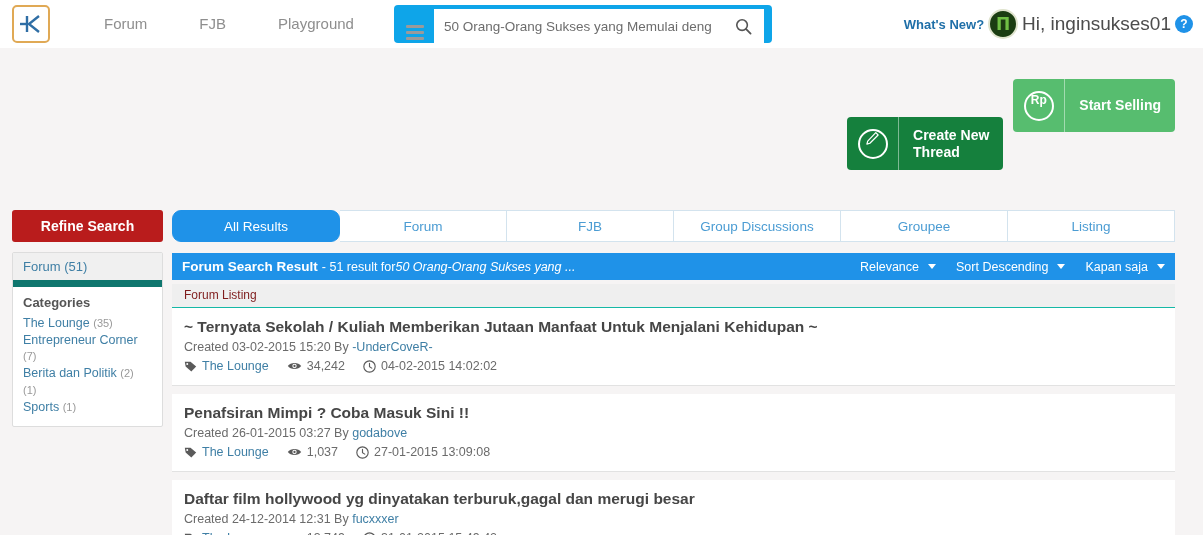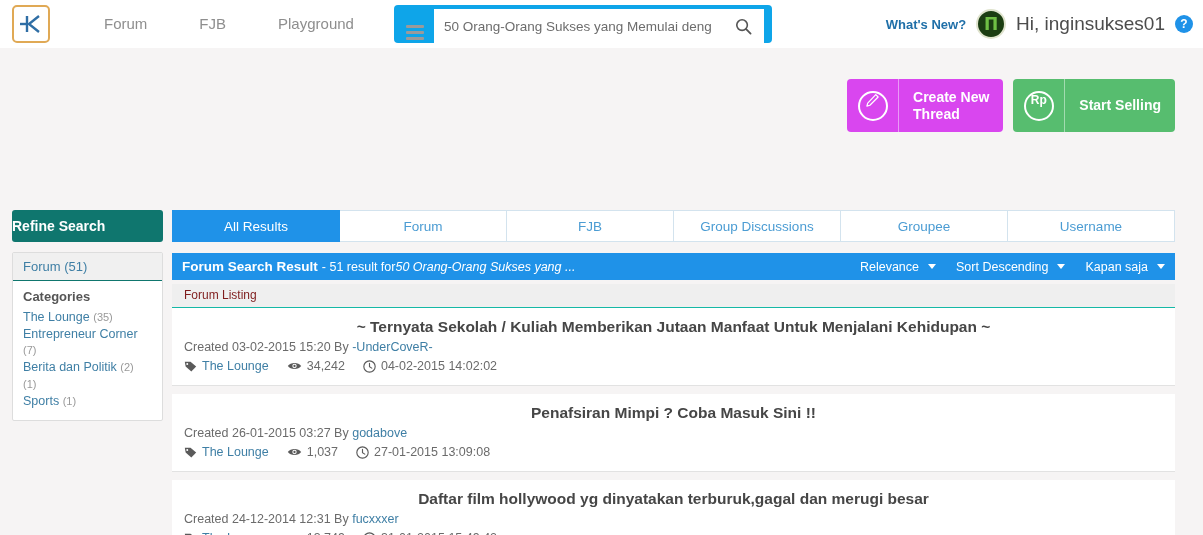--- a/index.html
+++ b/index.html
@@ -46,21 +46,21 @@
     border: 0; outline: 0; width: 100%; font-size: 13.5px;
     color: #6d6d6d; font-family: "Liberation Sans", sans-serif;
     background: transparent;
   }
   .search-btn {
     background: #ffffff; height: 34px; width: 40px;
     display: flex; align-items: center; justify-content: center; cursor: pointer;
   }
   .header-right {
     position: absolute; right: 10px; top: 0; height: 48px;
-    display: flex; align-items: center; gap: 10px;
+    display: flex; align-items: center; gap: 4px;
   }
   .whats-new { font-size: 13px; color: #1f6fa8; text-decoration: none; cursor: pointer; font-weight: bold; }
   .avatar {
     width: 30px; height: 30px; border-radius: 50%;
     background: #1b3d12; border: 2px solid #dfe3cd;
     display: flex; align-items: center; justify-content: center;
     color: #6fbf44; font-size: 17px; font-weight: bold;
     font-family: "DejaVu Sans", sans-serif;
   }
   .user-name { font-size: 19px; color: #4c4c4c; }
@@ -72,21 +72,21 @@
 
   
   .action-row {
     position: absolute; right: 28px; top: 79px;
     display: flex; gap: 10px;
   }
   .act-btn {
     display: flex; align-items: center; border-radius: 4px;
     height: 53px; cursor: pointer; color: #fff;
   }
-  .act-blue { background: #d946ef; }
+  .act-blue { background: #15803d; margin-top: 38px; }
   .act-green { background: #57bd6f; }
   .act-ico {
     width: 52px; display: flex; align-items: center; justify-content: center;
     border-right: 1px solid rgba(255,255,255,.45); height: 100%;
   }
   .circ {
     width: 30px; height: 30px; border-radius: 50%;
     border: 2px solid #fff; display: flex; align-items: flex-start; justify-content: center;
     font-size: 12px; font-weight: bold;
   }
@@ -100,36 +100,36 @@
   .tabs {
     position: absolute; left: 172px; top: 162px;
     display: flex; width: 1003px;
   }
   .tab {
     flex: 1; height: 32px; line-height: 31px; text-align: center;
     font-size: 13.5px; color: #4b9cd3; background: #fff;
     border: 1px solid #d3e3ee; border-left: 0; cursor: pointer;
   }
   .tab:first-child { border-left: 1px solid #d3e3ee; }
-  .tab.active { background: #1f92e8; color: #fff; border-color: #1f92e8; }
+  .tab.active { background: #1f92e8; color: #fff; border-color: #1f92e8; border-radius: 9px; }
 
   
   .refine-btn {
     position: absolute; left: 12px; top: 162px;
-    width: 151px; height: 32px; background: #0f766e; color: #fff;
-    font-size: 14px; font-weight: bold; text-align: left; line-height: 32px;
+    width: 151px; height: 32px; background: #b91c1c; color: #fff;
+    font-size: 14px; font-weight: bold; text-align: center; line-height: 32px;
     border-radius: 3px; cursor: pointer;
   }
   .side-panel {
     position: absolute; left: 12px; top: 204px;
     width: 151px; background: #fff;
     border: 1px solid #ddd; border-radius: 2px; padding-bottom: 10px;
   }
   .side-head {
-    background: #f0f0f0; border-bottom: 1px solid #0f766e;
+    background: #f0f0f0; border-bottom: 7px solid #0f766e;
     padding: 6px 10px; font-size: 13px; color: #3f7fa5; cursor: pointer;
   }
   .side-body { padding: 8px 10px 0 10px; }
   .side-title { font-size: 13px; font-weight: bold; color: #555; margin-bottom: 5px; }
   .cat-row { font-size: 12.5px; line-height: 16px; margin-bottom: 1px; }
   .cat-link { color: #3f7fa5; text-decoration: none; cursor: pointer; }
   .cat-count { color: #999; font-size: 11px; }
 
   
   .result-head {
@@ -152,21 +152,21 @@
     border-bottom: 1px solid #14b8a6;
     font-size: 12px; color: #7f1d1d; padding: 4px 12px;
   }
   .results { position: absolute; left: 172px; top: 260px; width: 1003px; }
   .result-card {
     background: #fff; border-bottom: 1px solid #e2e2e2;
     padding: 10px 12px 12px 12px; margin-bottom: 8px;
   }
   .r-title {
     font-size: 15.5px; font-weight: bold; color: #464646;
-    margin-bottom: 4px; cursor: pointer; text-align: center;
+    margin-bottom: 4px; cursor: pointer;
   }
   .r-created { font-size: 12.5px; color: #6b6b6b; margin-bottom: 5px; }
   .r-author { color: #3f7fa5; text-decoration: none; cursor: pointer; }
   .r-meta { display: flex; align-items: center; font-size: 12.5px; color: #6b6b6b; }
   .r-meta .m { display: flex; align-items: center; gap: 5px; margin-right: 18px; }
   .m-forum { color: #3f7fa5; text-decoration: none; cursor: pointer; }
   svg { display: block; }
 </style>
 </head>
 <body>
@@ -271,21 +271,21 @@
       </div>
     </div>
   </div>
 
   <div class="tabs">
     <div class="tab active">All Results</div>
     <div class="tab">Forum</div>
     <div class="tab">FJB</div>
     <div class="tab">Group Discussions</div>
     <div class="tab">Groupee</div>
-    <div class="tab">Username</div>
+    <div class="tab">Listing</div>
   </div>
 
   <div class="result-head">
     <span class="rh-strong">Forum Search Result</span>
     <span class="rh-text">- 51 result for</span>
     <span class="rh-q">50 Orang-Orang Sukses yang ...</span>
     <div class="rh-sorts">
       <div class="sort-item">
         <span>Relevance</span>
         <span class="caret"></span>

